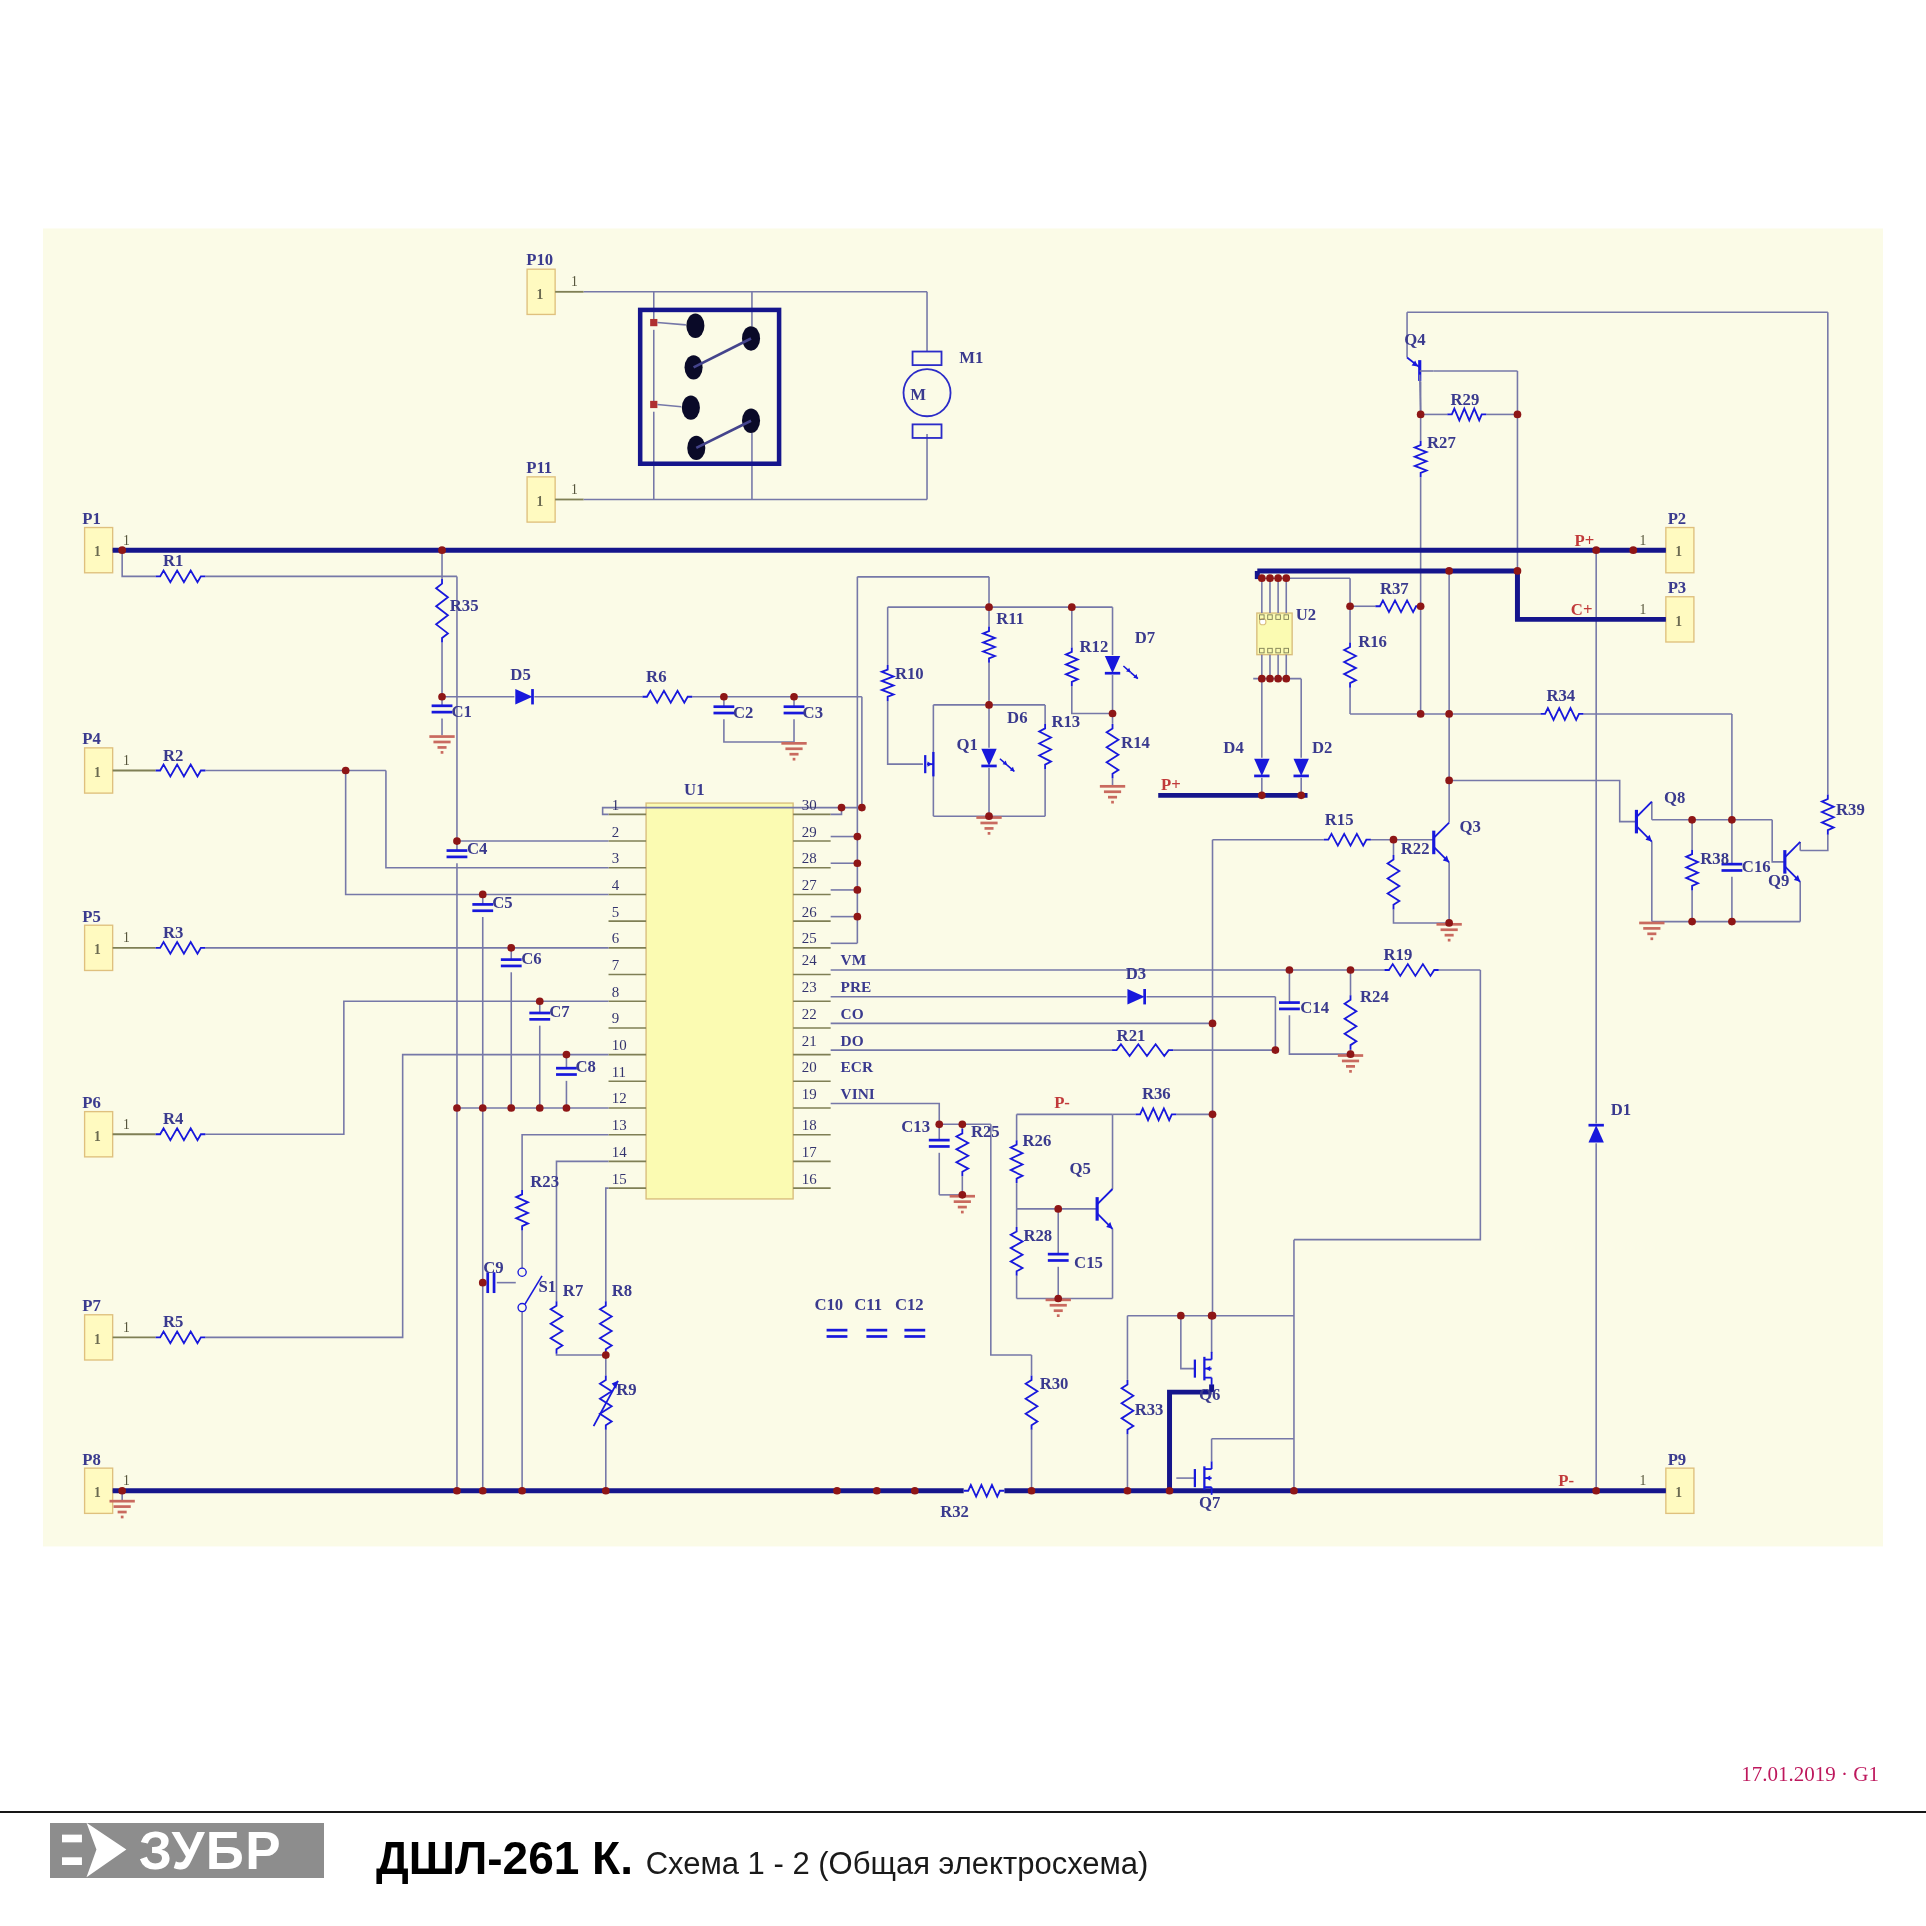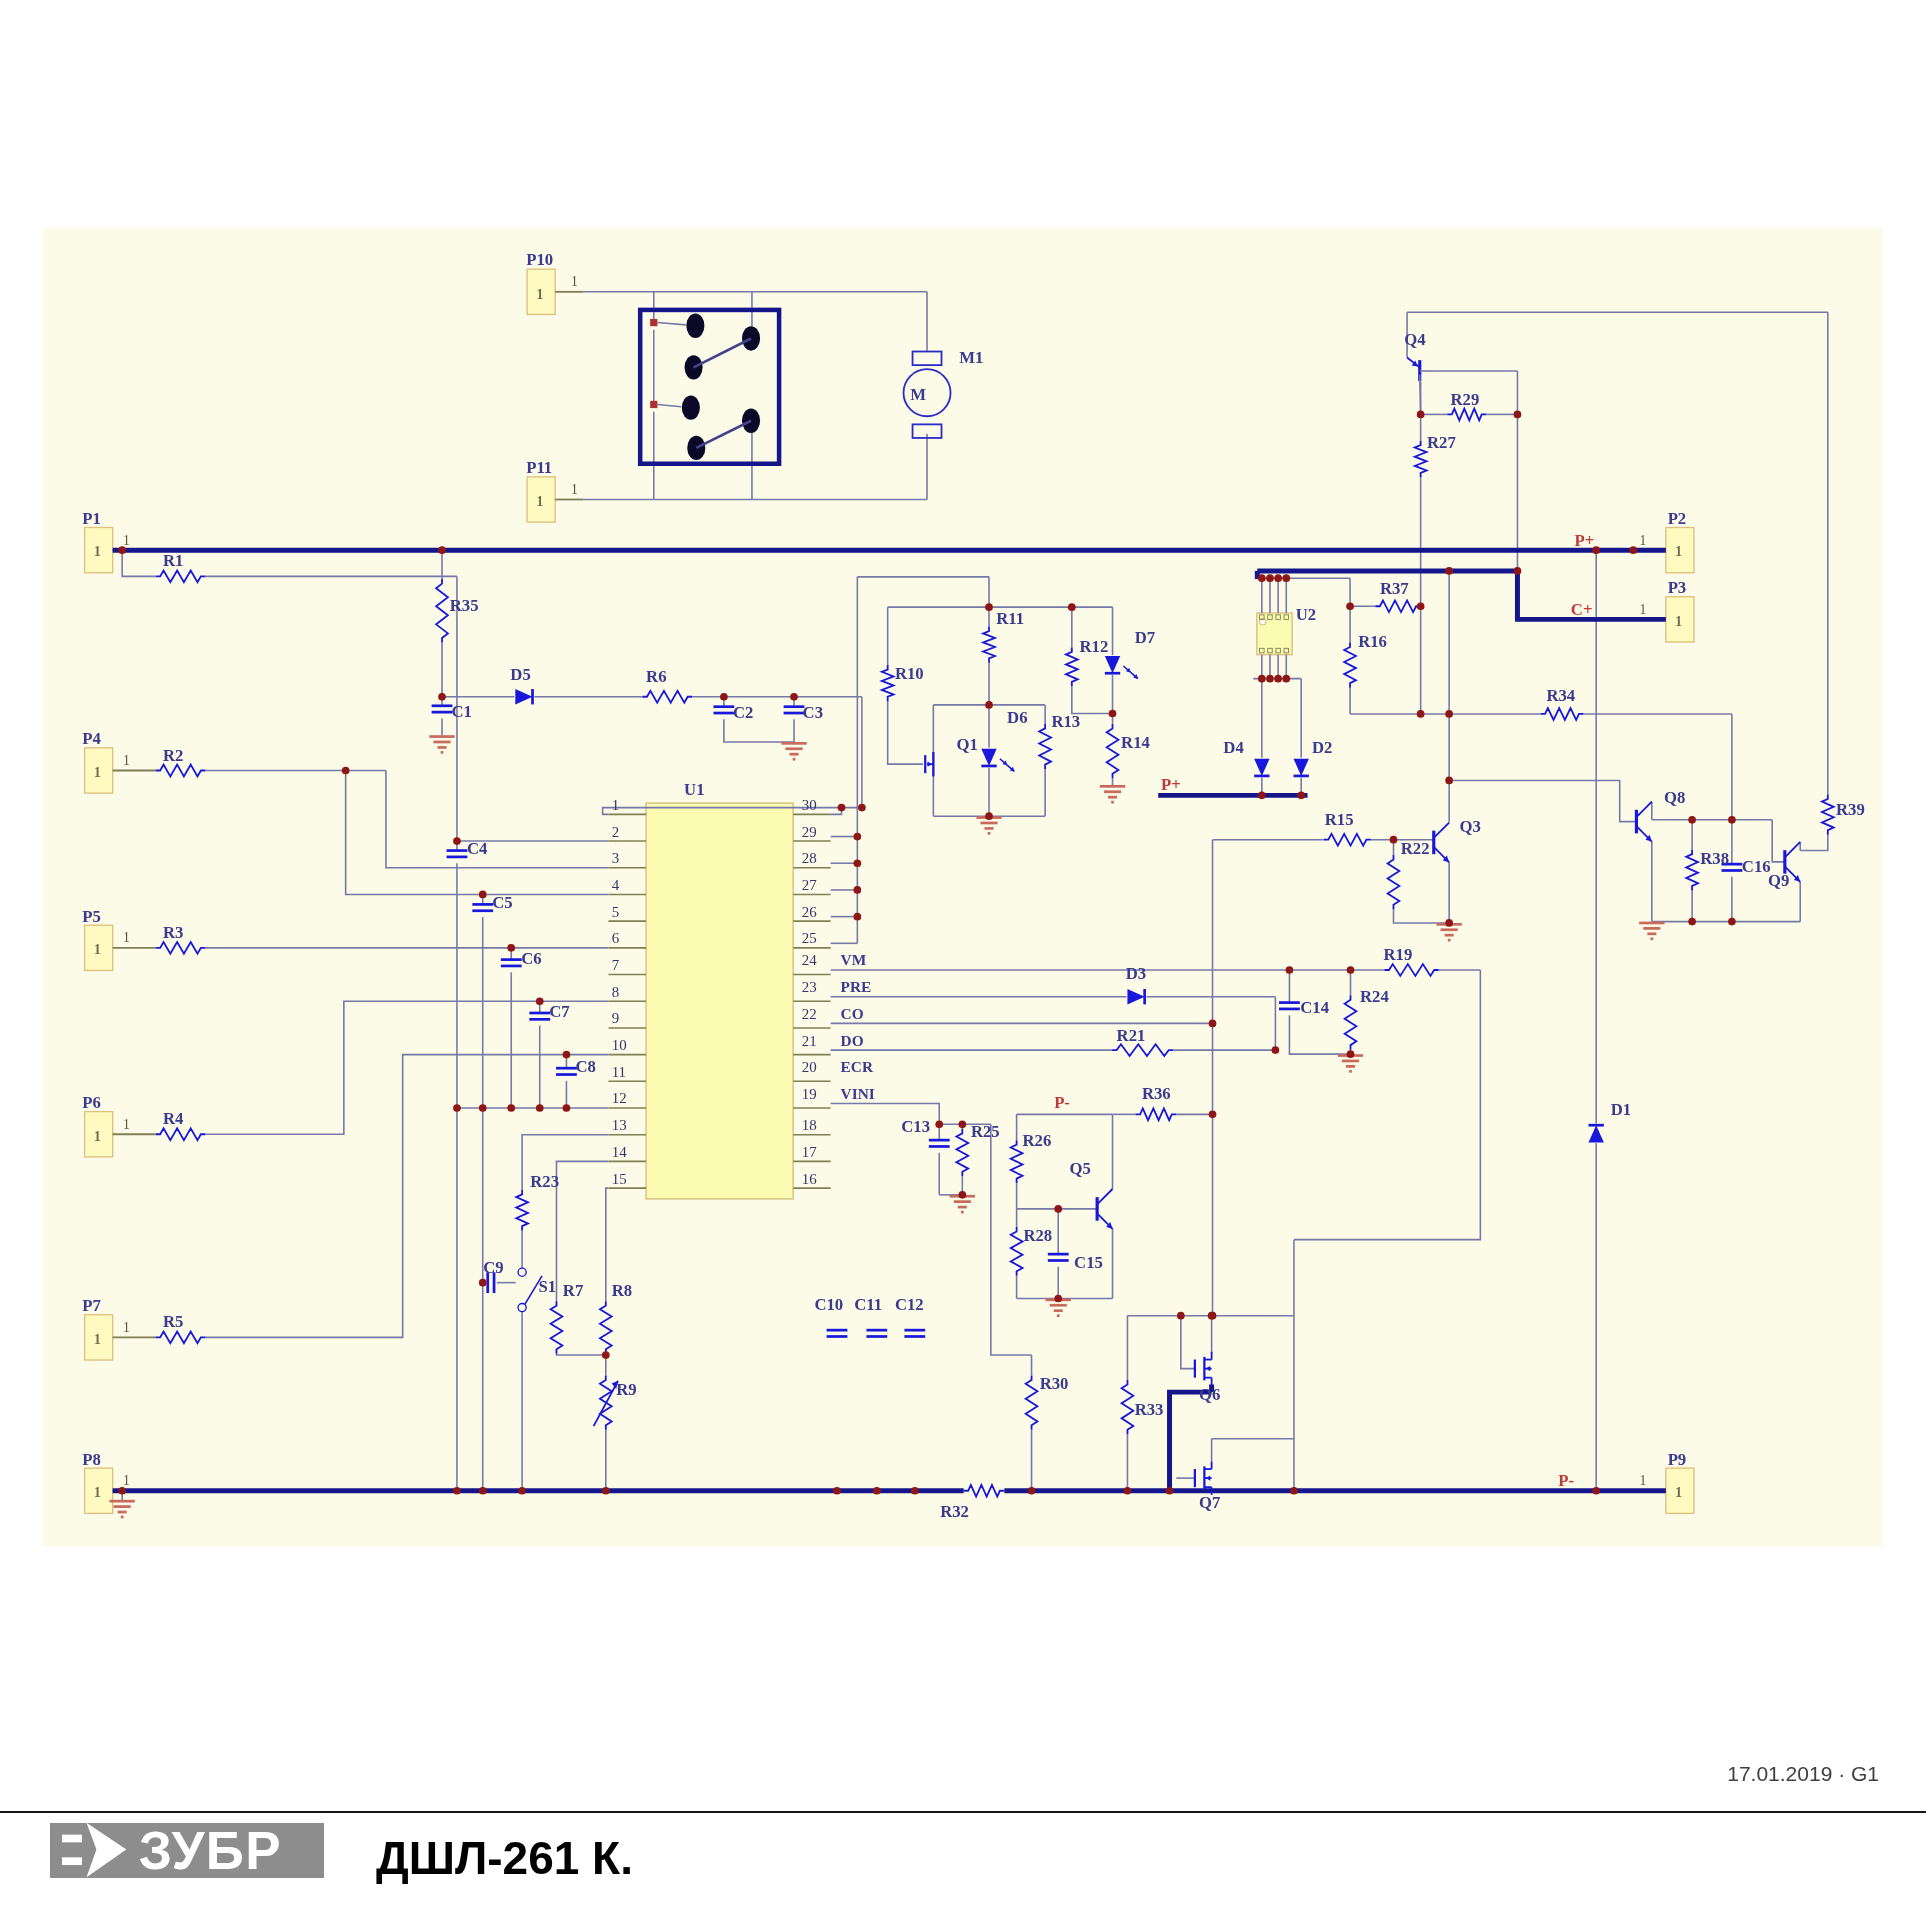--- a/index.html
+++ b/index.html
@@ -8,21 +8,21 @@
   svg#schematic{position:absolute;left:0;top:0;}
   
   .lr{fill:#3A3A8E;font:bold 37px "Liberation Serif",serif;}
   .lp{fill:#34346E;font:33px "Liberation Serif",serif;}
   .lm{fill:#3A3A8E;font:bold 34px "Liberation Serif",serif;}
   .ln{fill:#C13A3A;font:bold 37px "Liberation Serif",serif;}
   .ls{fill:#55543B;font:30px "Liberation Serif",serif;}
   .lb{fill:#6B6A50;font:bold 30px "Liberation Serif",serif;}
   
   .rule{position:absolute;left:0;top:1811px;width:1926px;height:1.8px;background:#161616;}
-  .date{position:absolute;right:47px;top:1762px;font-size:21px;color:#404040;}
+  .date{position:absolute;right:47px;top:1762px;font-size:21px;color:#be185d;font-family:Liberation Serif, serif;}
   .logo{position:absolute;left:50px;top:1823px;width:274px;height:55px;background:#8d8d8d;
         display:flex;align-items:center;gap:9px;padding-left:11.8px;box-sizing:border-box;}
   .logo .brand{color:#ffffff;font-weight:bold;font-size:53px;letter-spacing:1.4px;line-height:1;}
   .title{position:absolute;left:376px;top:1831px;display:flex;align-items:baseline;gap:12.7px;white-space:nowrap;}
   .model{font-size:46px;font-weight:bold;color:#000000;}
   .sub{font-size:31px;color:#1a1a1a;font-weight:normal;}
 </style>
 </head>
 <body>
 
@@ -703,16 +703,17 @@
     <svg width="68" height="59" viewBox="0 0 150 130">
       <rect x="0" y="30" width="44" height="17" fill="#ffffff"></rect>
       <rect x="0" y="80" width="44" height="17" fill="#ffffff"></rect>
       <polygon points="54,4 142,63 54,124 76,63" fill="#ffffff"></polygon>
     </svg>
     <span class="brand">ЗУБР</span>
   </div>
 
   <div class="title">
     <span class="model">ДШЛ-261 К.</span>
+    <span class="sub">Схема 1 - 2 (Общая электросхема)</span>
   </div>
 
 </div>
 
 
 </body></html>

